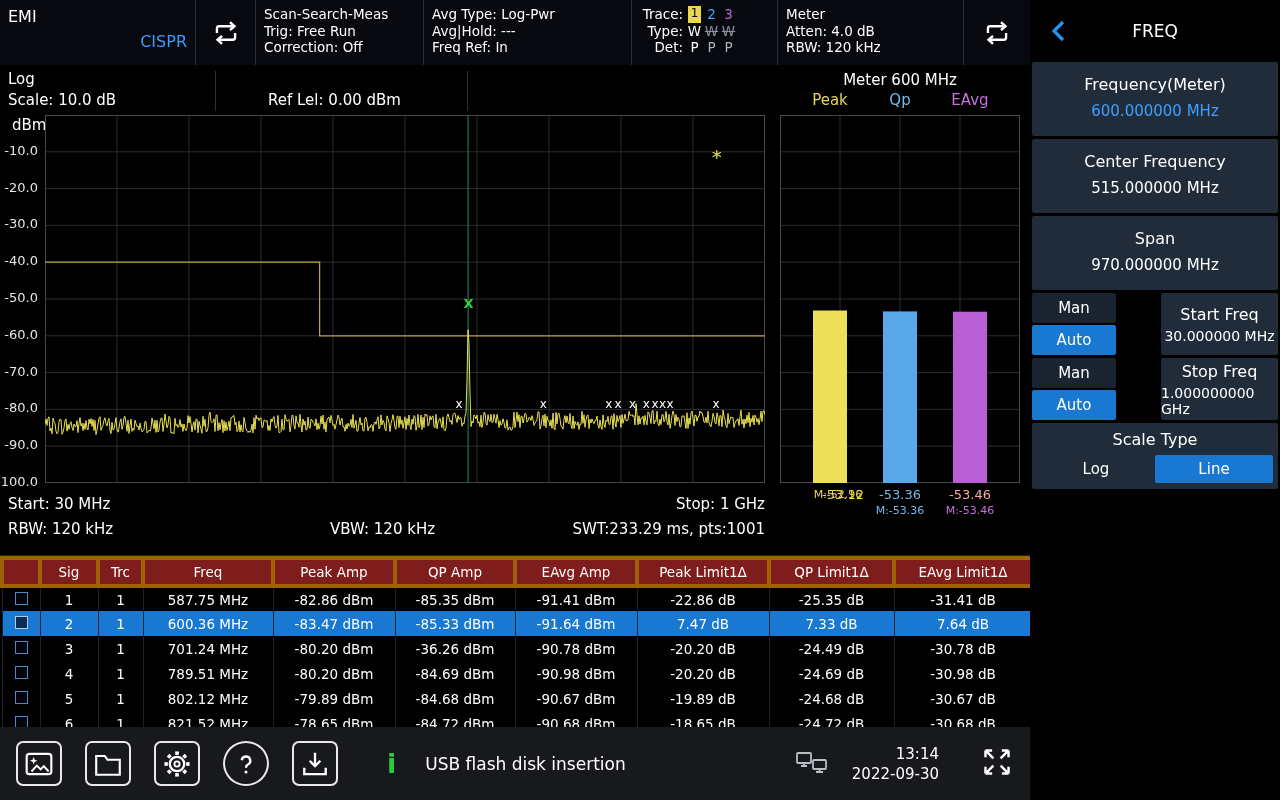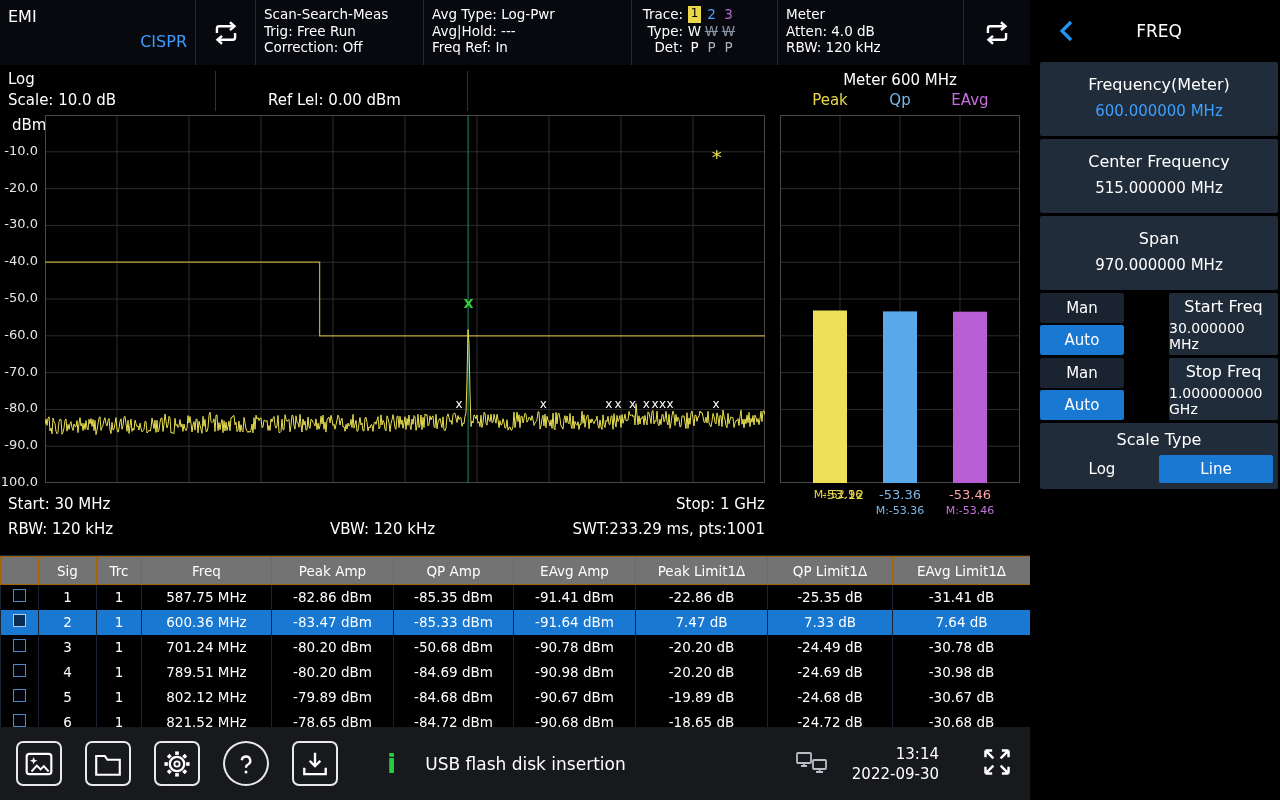--- a/index.html
+++ b/index.html
@@ -1,18 +1,18 @@
 <!DOCTYPE html>
 <html><head>
 <meta charset="utf-8">
 <style>
   * { margin:0; padding:0; box-sizing:border-box; }
   html,body { width:1280px; height:800px; background:#000; overflow:hidden;
     font-family:"DejaVu Sans","Liberation Sans",sans-serif; color:#fff; }
-  .app { display:flex; width:1280px; height:800px;gap:8px; }
+  .app { display:flex; width:1280px; height:800px; }
   .main { width:1030px; display:flex; flex-direction:column; }
 
   
   .hdr { height:65px; background:#07090f; display:flex; }
   .seg { padding:6px 8px; font-size:13.5px; line-height:16.5px; border-right:1px solid #232a38; }
   .seg.brand { width:196px; font-size:16px; line-height:24px; padding-top:5px; }
   .brand-row { display:flex; justify-content:space-between; }
   .c-blue { color:#3b9cff;margin-top:25px; }
   .seg.loopseg { width:60px; display:flex; align-items:center; justify-content:center; }
   .seg.scan { width:168px; } .seg.avg { width:208px; }
@@ -33,21 +33,21 @@
   .ylabels div { position:absolute; right:2px; font-size:13px; color:#e6e6e6; }
   .failtext { left:60px; top:56px; color:#ff2a2a; font-size:14px; }
   .meterpanel { left:780px; top:0; width:245px; height:490px; }
   .mlabel { position:absolute; transform:translateX(-50%); font-size:15px; }
   .mval { position:absolute; transform:translateX(-50%); font-size:13px; }
   .mmax { position:absolute; transform:translateX(-50%); font-size:11px; }
 
   
   .tblwrap { height:172px; overflow:hidden; border-top:1px solid #1a2230; }
   table { width:1030px; border-collapse:collapse; table-layout:fixed; font-size:13.5px; }
-  th { height:28px; background:#737373; border:1px solid #a16207; font-weight:normal; }
+  th { height:28px; background:#7f1d1d; border:4px solid #a16207; font-weight:normal; }
   td { height:25px; text-align:center; border-left:1px solid #1a2330; border-right:1px solid #1a2330; }
   tr.sel { background:#1878d2; }
   .cb { display:inline-block; width:13px; height:13px; border:1px solid #4a8ac8; background:#02060c; }
   tr.sel .cb { background:#0b2d52; border-color:#a9cdf0; }
 
   
   .sbar { height:73px; background:#17191d; display:flex; align-items:center; padding:0 16px; gap:23px; }
   .iconbtn { width:46px; height:45px; border:2px solid #e9e9e9; border-radius:7px; flex:none;
     display:flex; align-items:center; justify-content:center; background:transparent; }
   .iconbtn.round { border-radius:50%; }
@@ -298,21 +298,21 @@
               <td>7.47 dB</td>
               <td>7.33 dB</td>
               <td>7.64 dB</td>
             </tr>
             <tr>
               <td><span class="cb"></span></td>
               <td>3</td>
               <td>1</td>
               <td>701.24 MHz</td>
               <td>-80.20 dBm</td>
-              <td>-50.68 dBm</td>
+              <td>-36.26 dBm</td>
               <td>-90.78 dBm</td>
               <td>-20.20 dB</td>
               <td>-24.49 dB</td>
               <td>-30.78 dB</td>
             </tr>
             <tr>
               <td><span class="cb"></span></td>
               <td>4</td>
               <td>1</td>
               <td>789.51 MHz</td>

